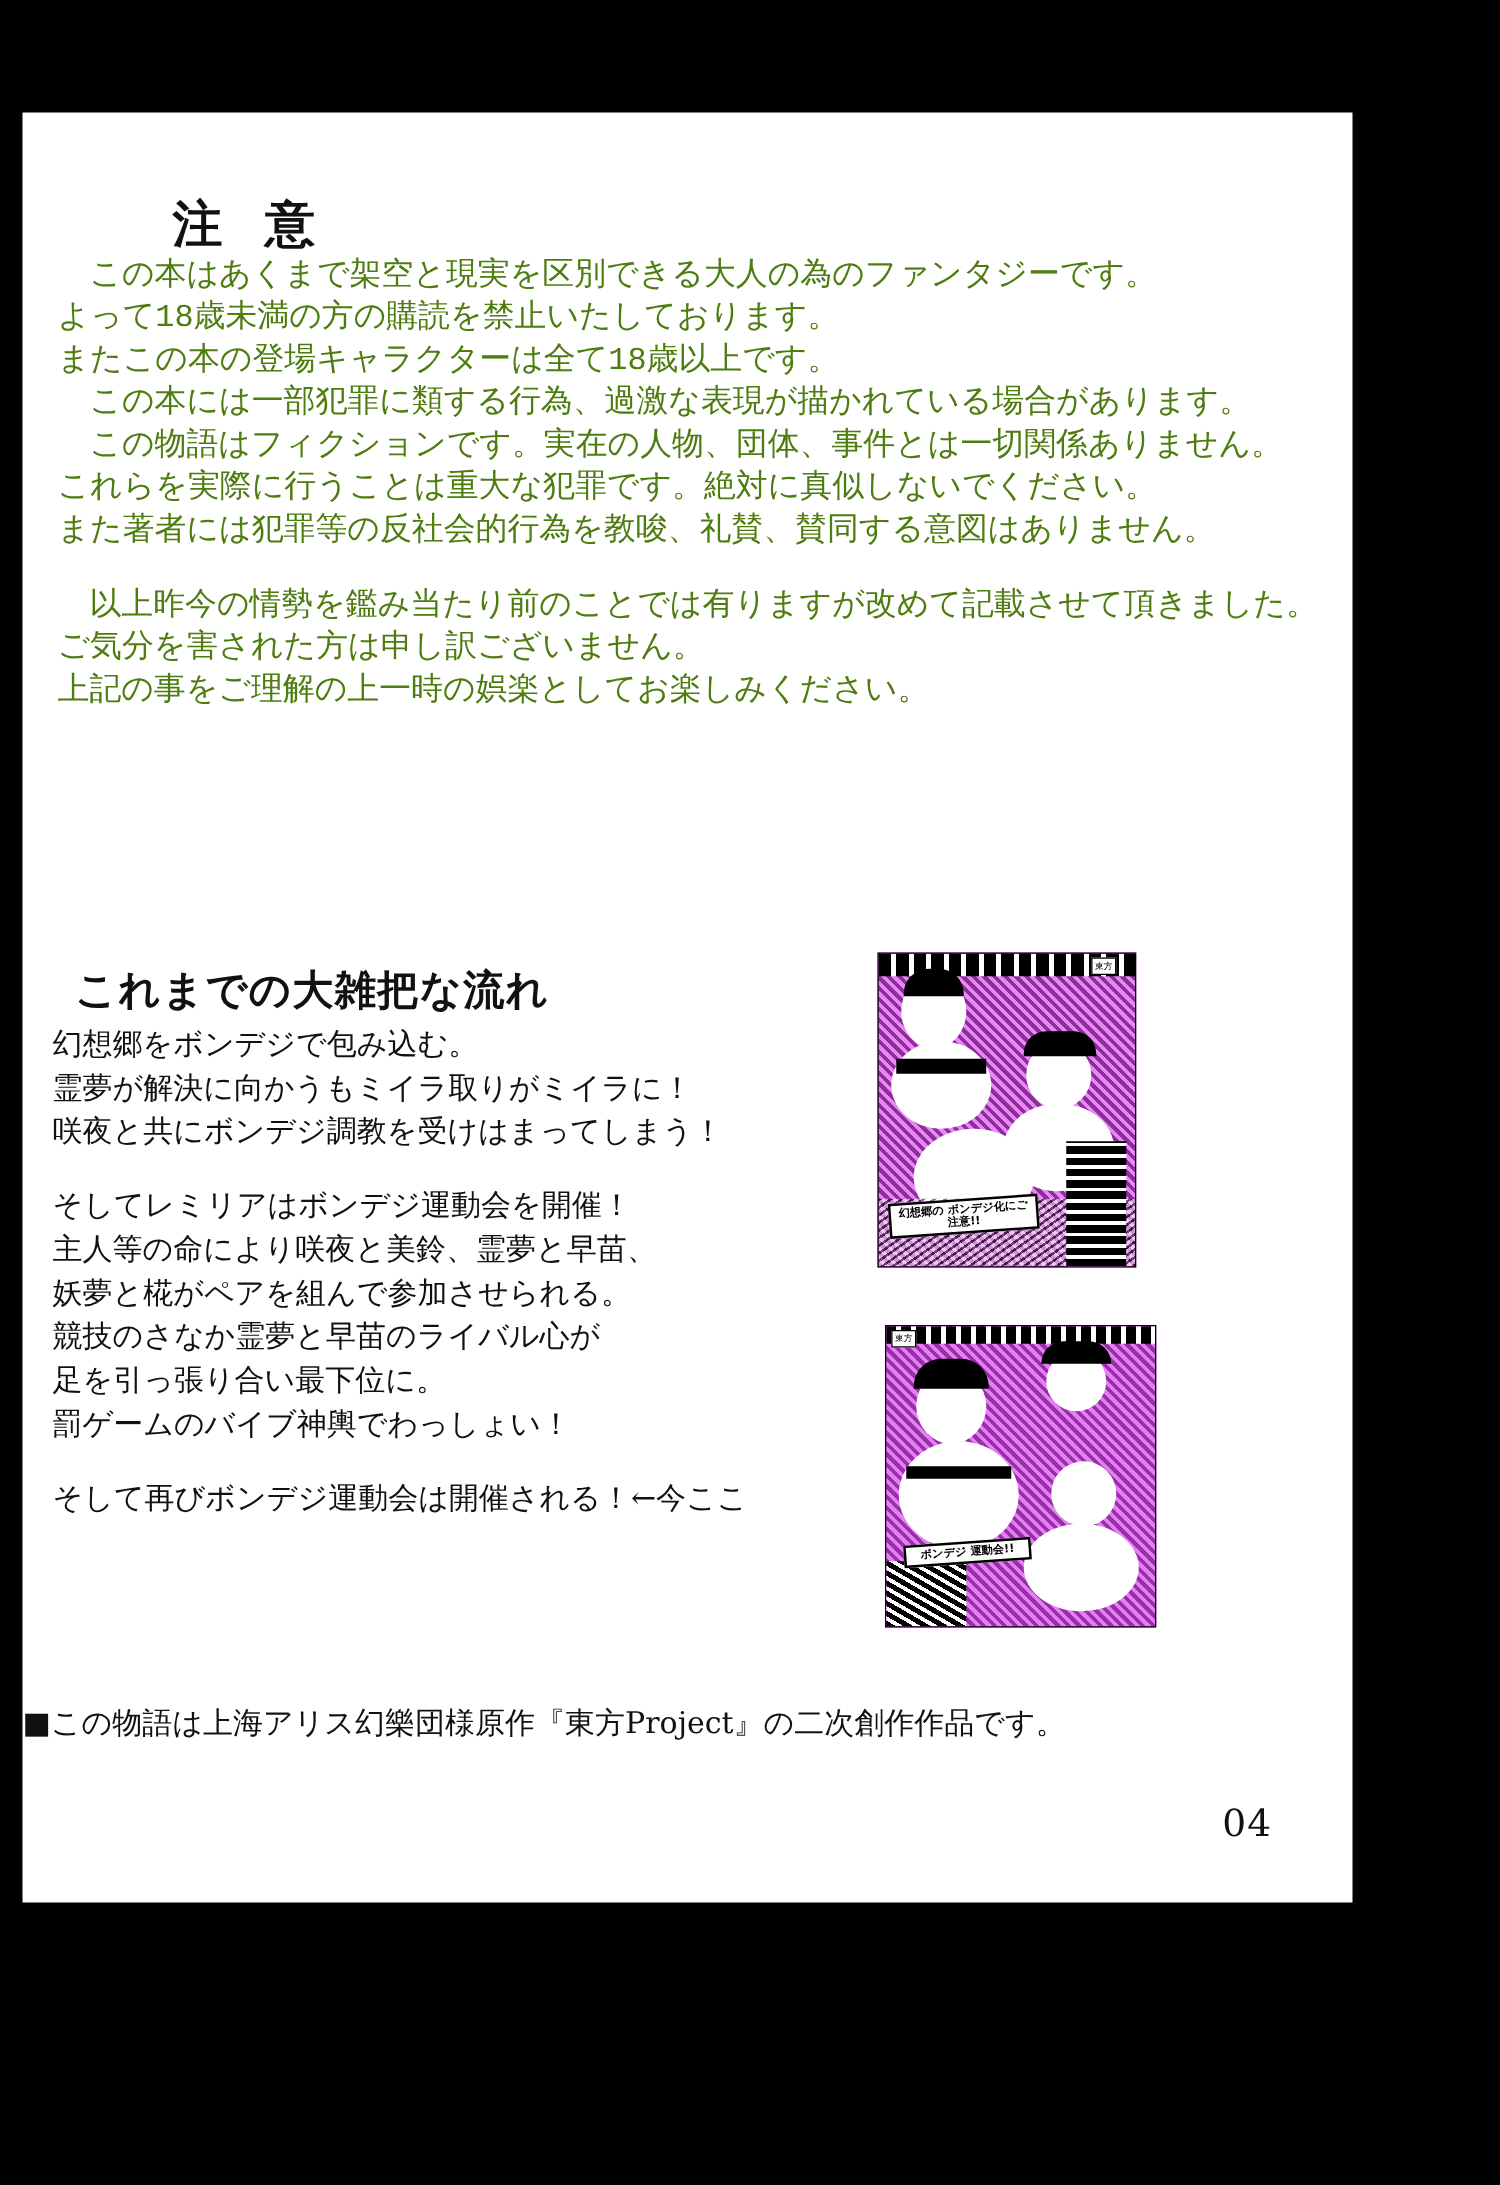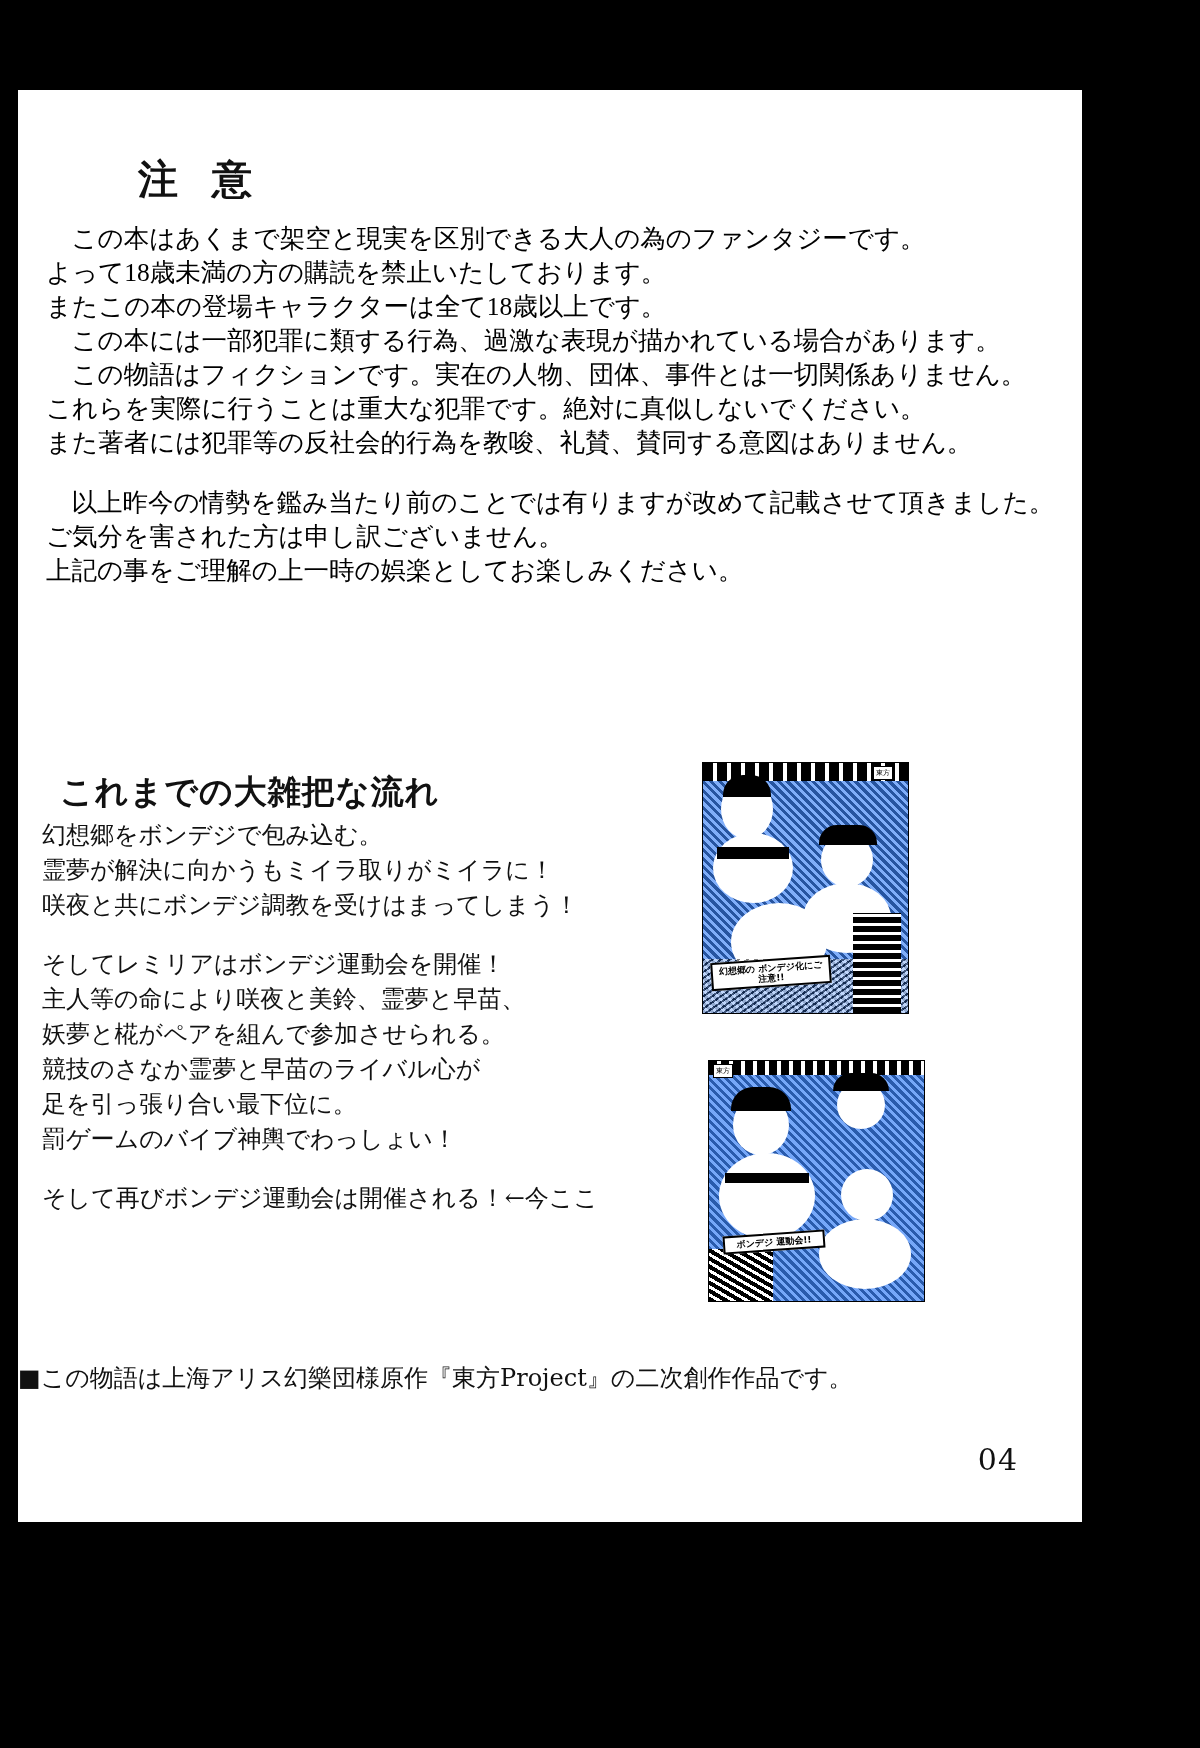--- a/index.html
+++ b/index.html
@@ -29,26 +29,26 @@
     top: 62px;
     font-size: 40px;
     font-weight: bold;
     letter-spacing: 10px;
     color: #111;
     font-family: "DejaVu Serif", serif;
   }
   .notice-body {
     position: absolute;
     left: 28px;
-    top: 132px;
+    top: 114px;
     width: 1010px;
     font-size: 25.5px;
     line-height: 34px;
-    color: #000000;
-    font-family: Liberation Serif, serif;
+    color: #4d7c0f;
+    font-family: Liberation Mono, monospace;
   }
   .notice-body p {
     margin: 0;
     white-space: nowrap;
   }
   .notice-body .gap {
     height: 26px;
   }
 
   .recap-title {
@@ -70,21 +70,21 @@
     line-height: 35px;
     color: #111;
     font-family: "DejaVu Serif", serif;
   }
   .recap-body p { margin: 0; white-space: nowrap; }
   .recap-body .gap { height: 24px; }
 
   
   .thumb {
     position: absolute;
-    background: #3b82f6;
+    background: #d946ef;
     overflow: hidden;
     border: 1px solid #000;
   }
   .thumb-1 { left: 684px; top: 672px; width: 205px; height: 250px; }
   .thumb-2 { left: 690px; top: 970px; width: 215px; height: 240px; }
   
   .blob {
     position: absolute;
     background: #ffffff;
     border-radius: 50%;

